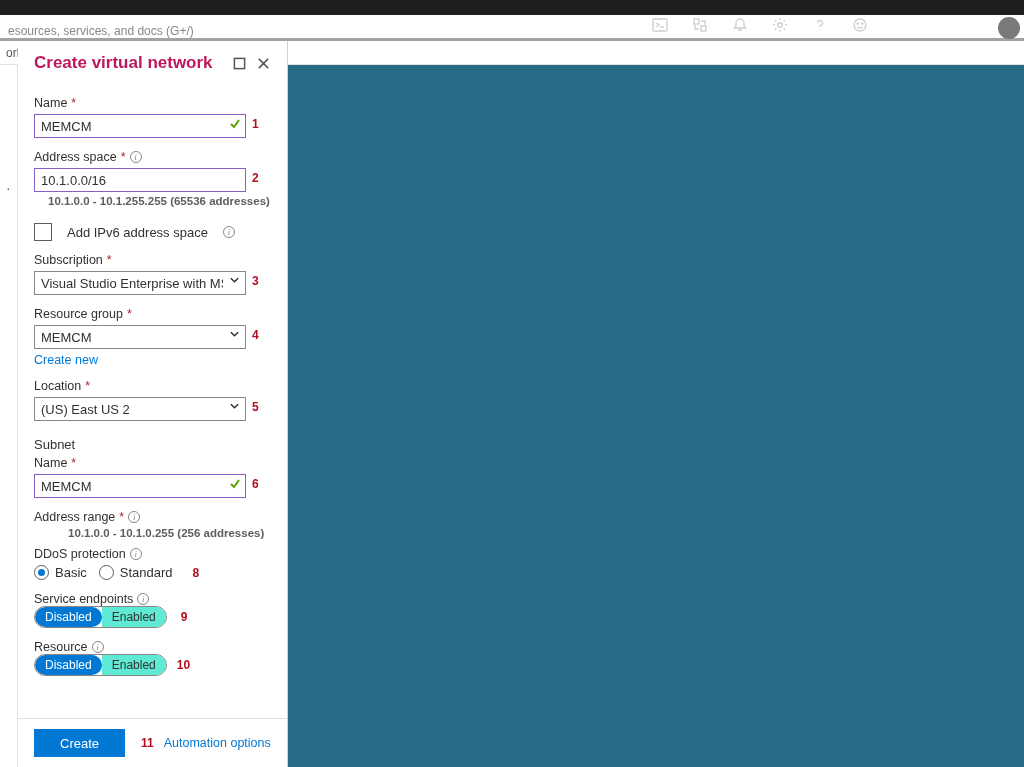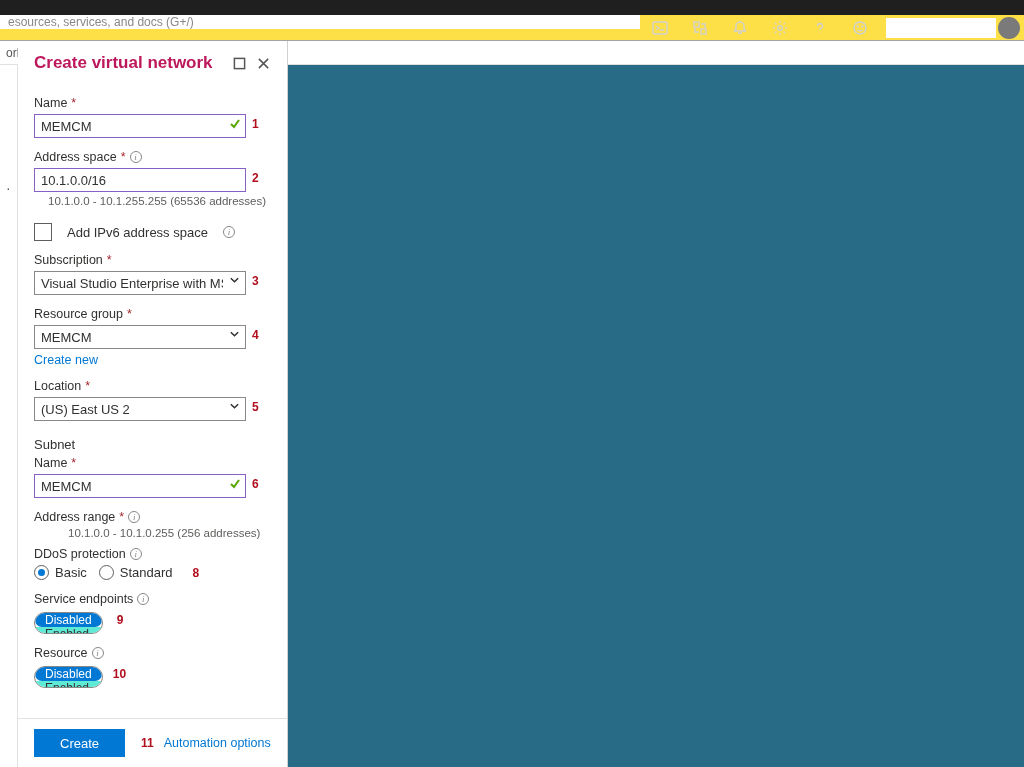--- a/index.html
+++ b/index.html
@@ -4,22 +4,22 @@
 <style>
   * { box-sizing: border-box; margin: 0; padding: 0; font-family: "Segoe UI", Arial, sans-serif; }
   html, body { width: 1024px; height: 767px; overflow: hidden; background: #1b1b1b; }
   body { font-size: 13px; color: #323130; }
 
   
   .shell-top { height: 15px; background: #1f1f1f; }
 
   
   .topbar {
-    height: 26px; background: #fde047; display: flex; align-items: flex-start;
-    border-bottom: 1px solid #a3a3a3;
+    height: 26px; background: #ffffff; display: flex; align-items: flex-end;
+    border-bottom: 3px solid #a3a3a3;
   }
   .searchbox {
     flex: 0 0 640px; background: #fff; display: flex; align-items: center;
     padding: 0 8px; font-size: 12px; color: #888;
   }
   .topbar-gap { flex: 1; }
   .topbar-icons { display: flex; align-items: center; }
   .topbar-icon {
     width: 40px; height: 26px; display: flex; align-items: center;
     justify-content: center; color: #d0d0d0;
@@ -90,21 +90,21 @@
   }
   .textinput.valid { border-color:#8661c5; }
   .textinput-wrap { position: relative; width:212px; }
   .valid-check {
     position:absolute; right:5px; top:50%; transform:translateY(-50%);
     width:12px; height:12px;
   }
   .valid-check svg { stroke:#57a300; fill:none; stroke-width:2; width:12px; height:12px; }
 
   .hint {
-    font-size: 11.5px; color:#605e5c; margin-top:3px; margin-left: 14px;
+    font-size: 11.5px; color:#605e5c; margin-top:3px; margin-left: 14px; font-weight: bold;
   }
 
   .checkbox-row { display:flex; align-items:center; gap:15px; margin-top:16px; }
   .checkbox {
     width:18px; height:18px; border:1px solid #605e5c; background:#fff;
   }
 
   .selectinput {
     width:212px; margin-top:4px; height:24px;
     border:1px solid #8a8886; background:#fff;
@@ -124,21 +124,21 @@
 
   .radio-row { display:flex; align-items:center; gap:6px; margin-top:4px; }
   .radio { width:15px; height:15px; border:1px solid #605e5c; border-radius:50%;
            display:flex; align-items:center; justify-content:center; background:#fff;}
   .radio.checked::after {
     content:""; width:7px; height:7px; border-radius:50%; background:#0078d4;
   }
 
   .toggle-group {
     display:inline-flex; border:1px solid #8a8886; border-radius:12px;
-    overflow:hidden; margin-top:6px; height:22px; align-items:stretch;flex-direction:column;
+    overflow:hidden; height:22px; align-items:stretch;
   }
   .toggle-opt {
     padding: 0 10px; font-size:12px; display:flex; align-items:center;
     background:#5eead4; color:#323130;
   }
   .toggle-opt.selected {
     background:#0078d4; color:#fff; border-radius:11px;
   }
 
   .annot {

